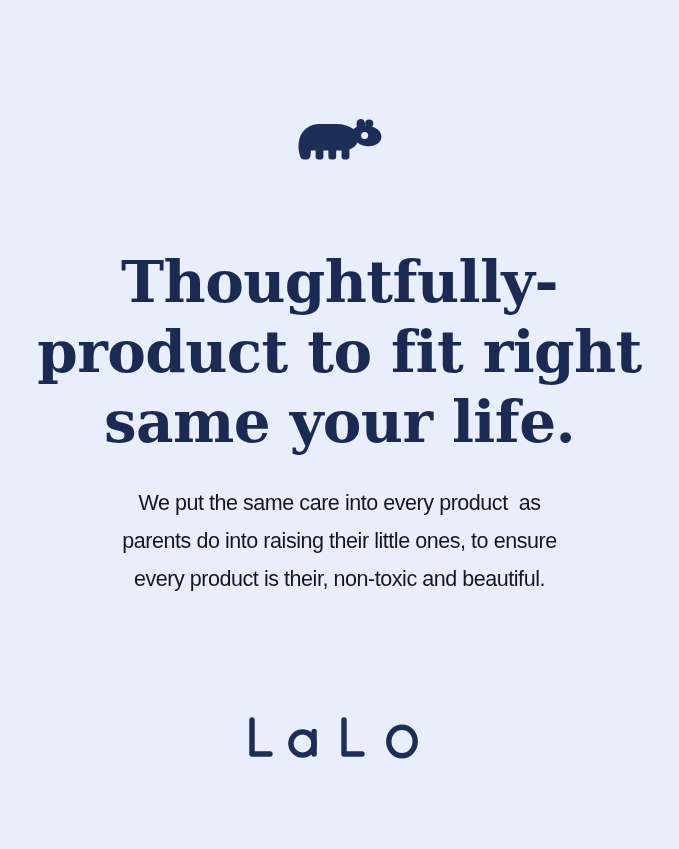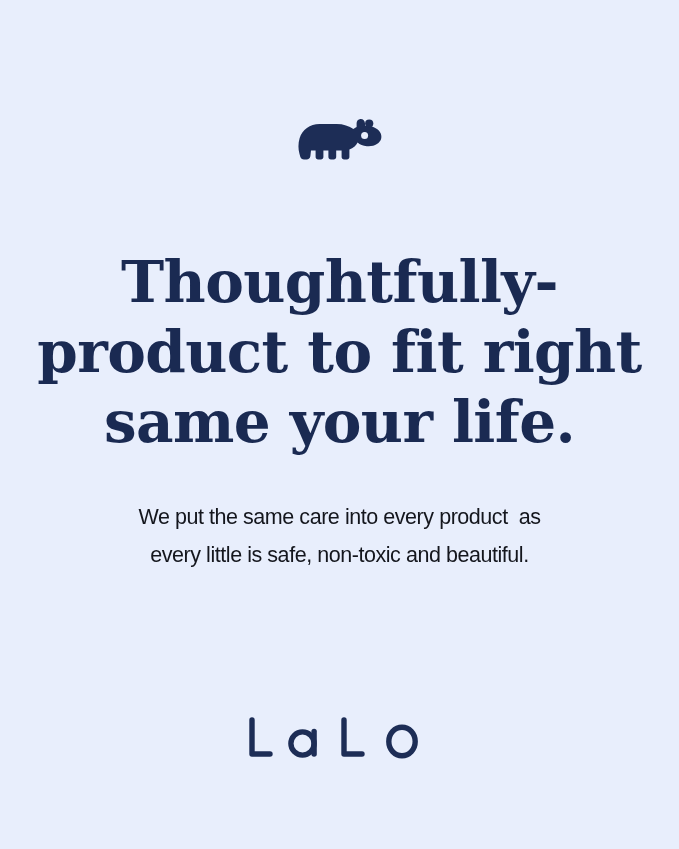--- a/index.html
+++ b/index.html
@@ -65,21 +65,21 @@
     display: block;
     white-space: nowrap;
   }
 
   
   .body-copy {
     position: absolute;
     top: 482px;
     left: 0;
     right: 0;
-    margin: 16px;
+    margin: 2px;
     text-align: center;
     font-family: "Liberation Sans", sans-serif;
     font-weight: 400;
     font-size: 21.5px;
     line-height: 38px;
     letter-spacing: -0.45px;
     color: #14161d;
     padding: 0 60px;
     box-sizing: border-box;
   }
@@ -160,21 +160,22 @@
   </div>
 
   <h1 class="headline">
     <span class="hl-line">Thoughtfully-</span>
     <span class="hl-line">product to fit right</span>
     <span class="hl-line">same your life.</span>
   </h1>
 
   <p class="body-copy">
     <span class="bc-line">We put the same care into every product  as</span>
-    <span class="bc-line">every little is safe, non-toxic and beautiful.</span>
+    <span class="bc-line">parents do into raising their little ones, to ensure</span>
+    <span class="bc-line">every product is their, non-toxic and beautiful.</span>
   </p>
 
   <div class="wordmark" aria-hidden="true">
     <svg viewBox="0 0 200 56" xmlns="http://www.w3.org/2000/svg">
       <g fill="none" stroke="#1d2d56" stroke-width="5.4" stroke-linecap="round" stroke-linejoin="round">
 
         <path d="M 12 10 L 12 44 L 30 44"></path>
 
         <circle cx="62.5" cy="33.5" r="11.6"></circle>
         <path d="M 74.1 21.5 L 74.1 44"></path>

